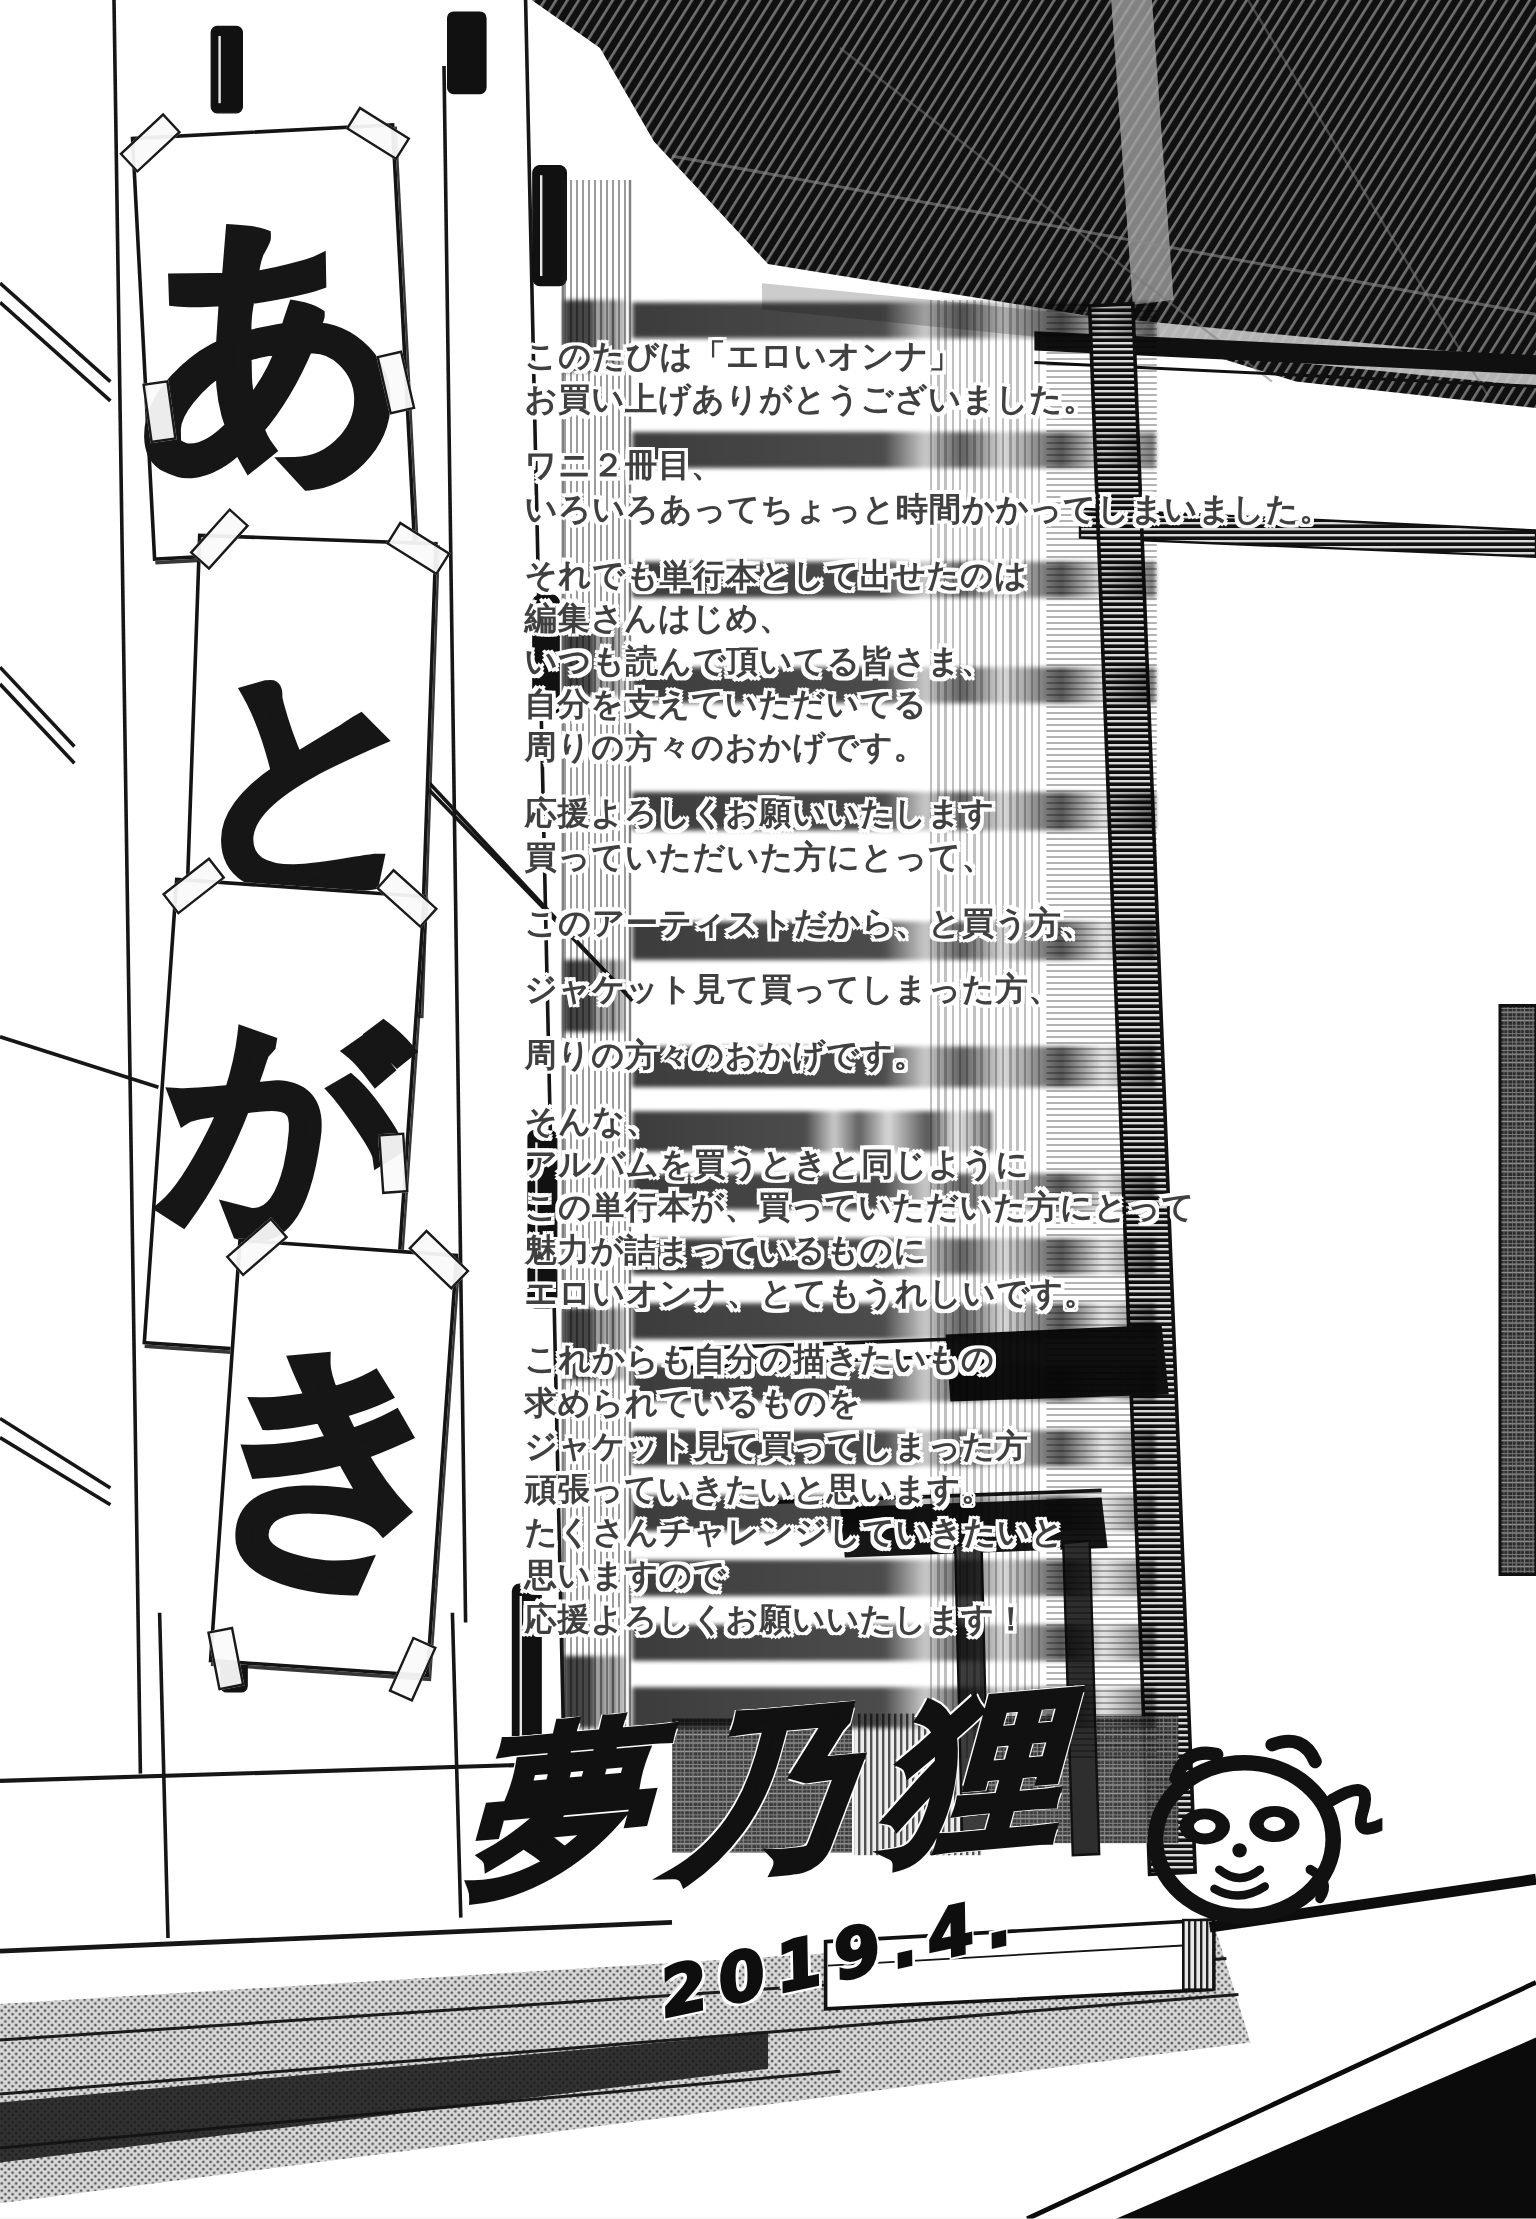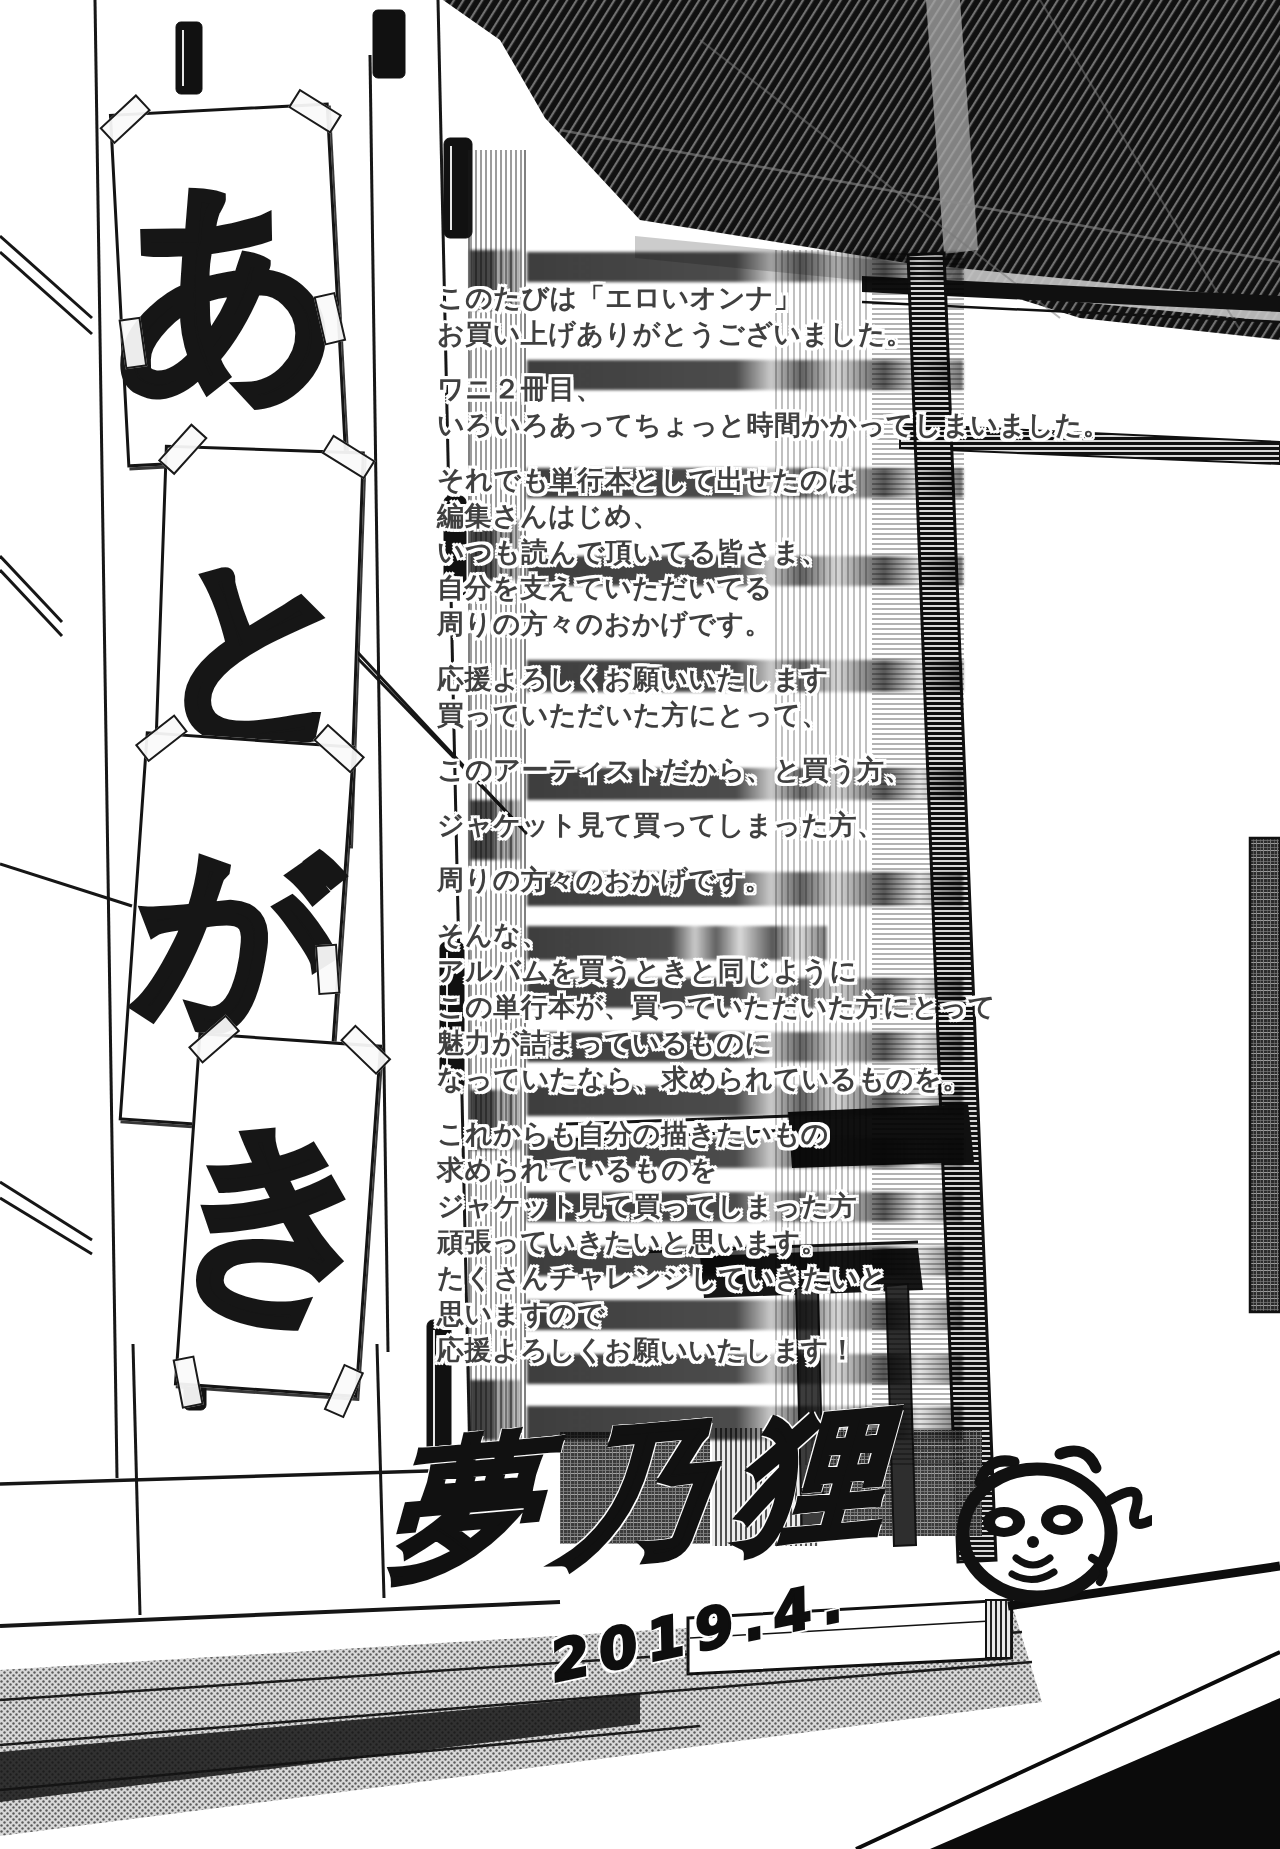--- a/index.html
+++ b/index.html
@@ -224,21 +224,21 @@
     <div class="line">周りの方々のおかげです。</div>
     <div class="line gap">応援よろしくお願いいたします</div>
     <div class="line">買っていただいた方にとって、</div>
     <div class="line gap">このアーティストだから、と買う方、</div>
     <div class="line gap">ジャケット見て買ってしまった方、</div>
     <div class="line gap">周りの方々のおかげです。</div>
     <div class="line gap">そんな、</div>
     <div class="line">アルバムを買うときと同じように</div>
     <div class="line">この単行本が、買っていただいた方にとって</div>
     <div class="line">魅力が詰まっているものに</div>
-    <div class="line">なっていたなら、求められているものを。</div>
+    <div class="line">エロいオンナ、とてもうれしいです。</div>
     <div class="line gap">これからも自分の描きたいもの</div>
     <div class="line">求められているものを</div>
     <div class="line">ジャケット見て買ってしまった方</div>
     <div class="line">頑張っていきたいと思います。</div>
     <div class="line">たくさんチャレンジしていきたいと</div>
     <div class="line">思いますので</div>
     <div class="line">応援よろしくお願いいたします！</div>
   </div>
 
   <div class="signature">

